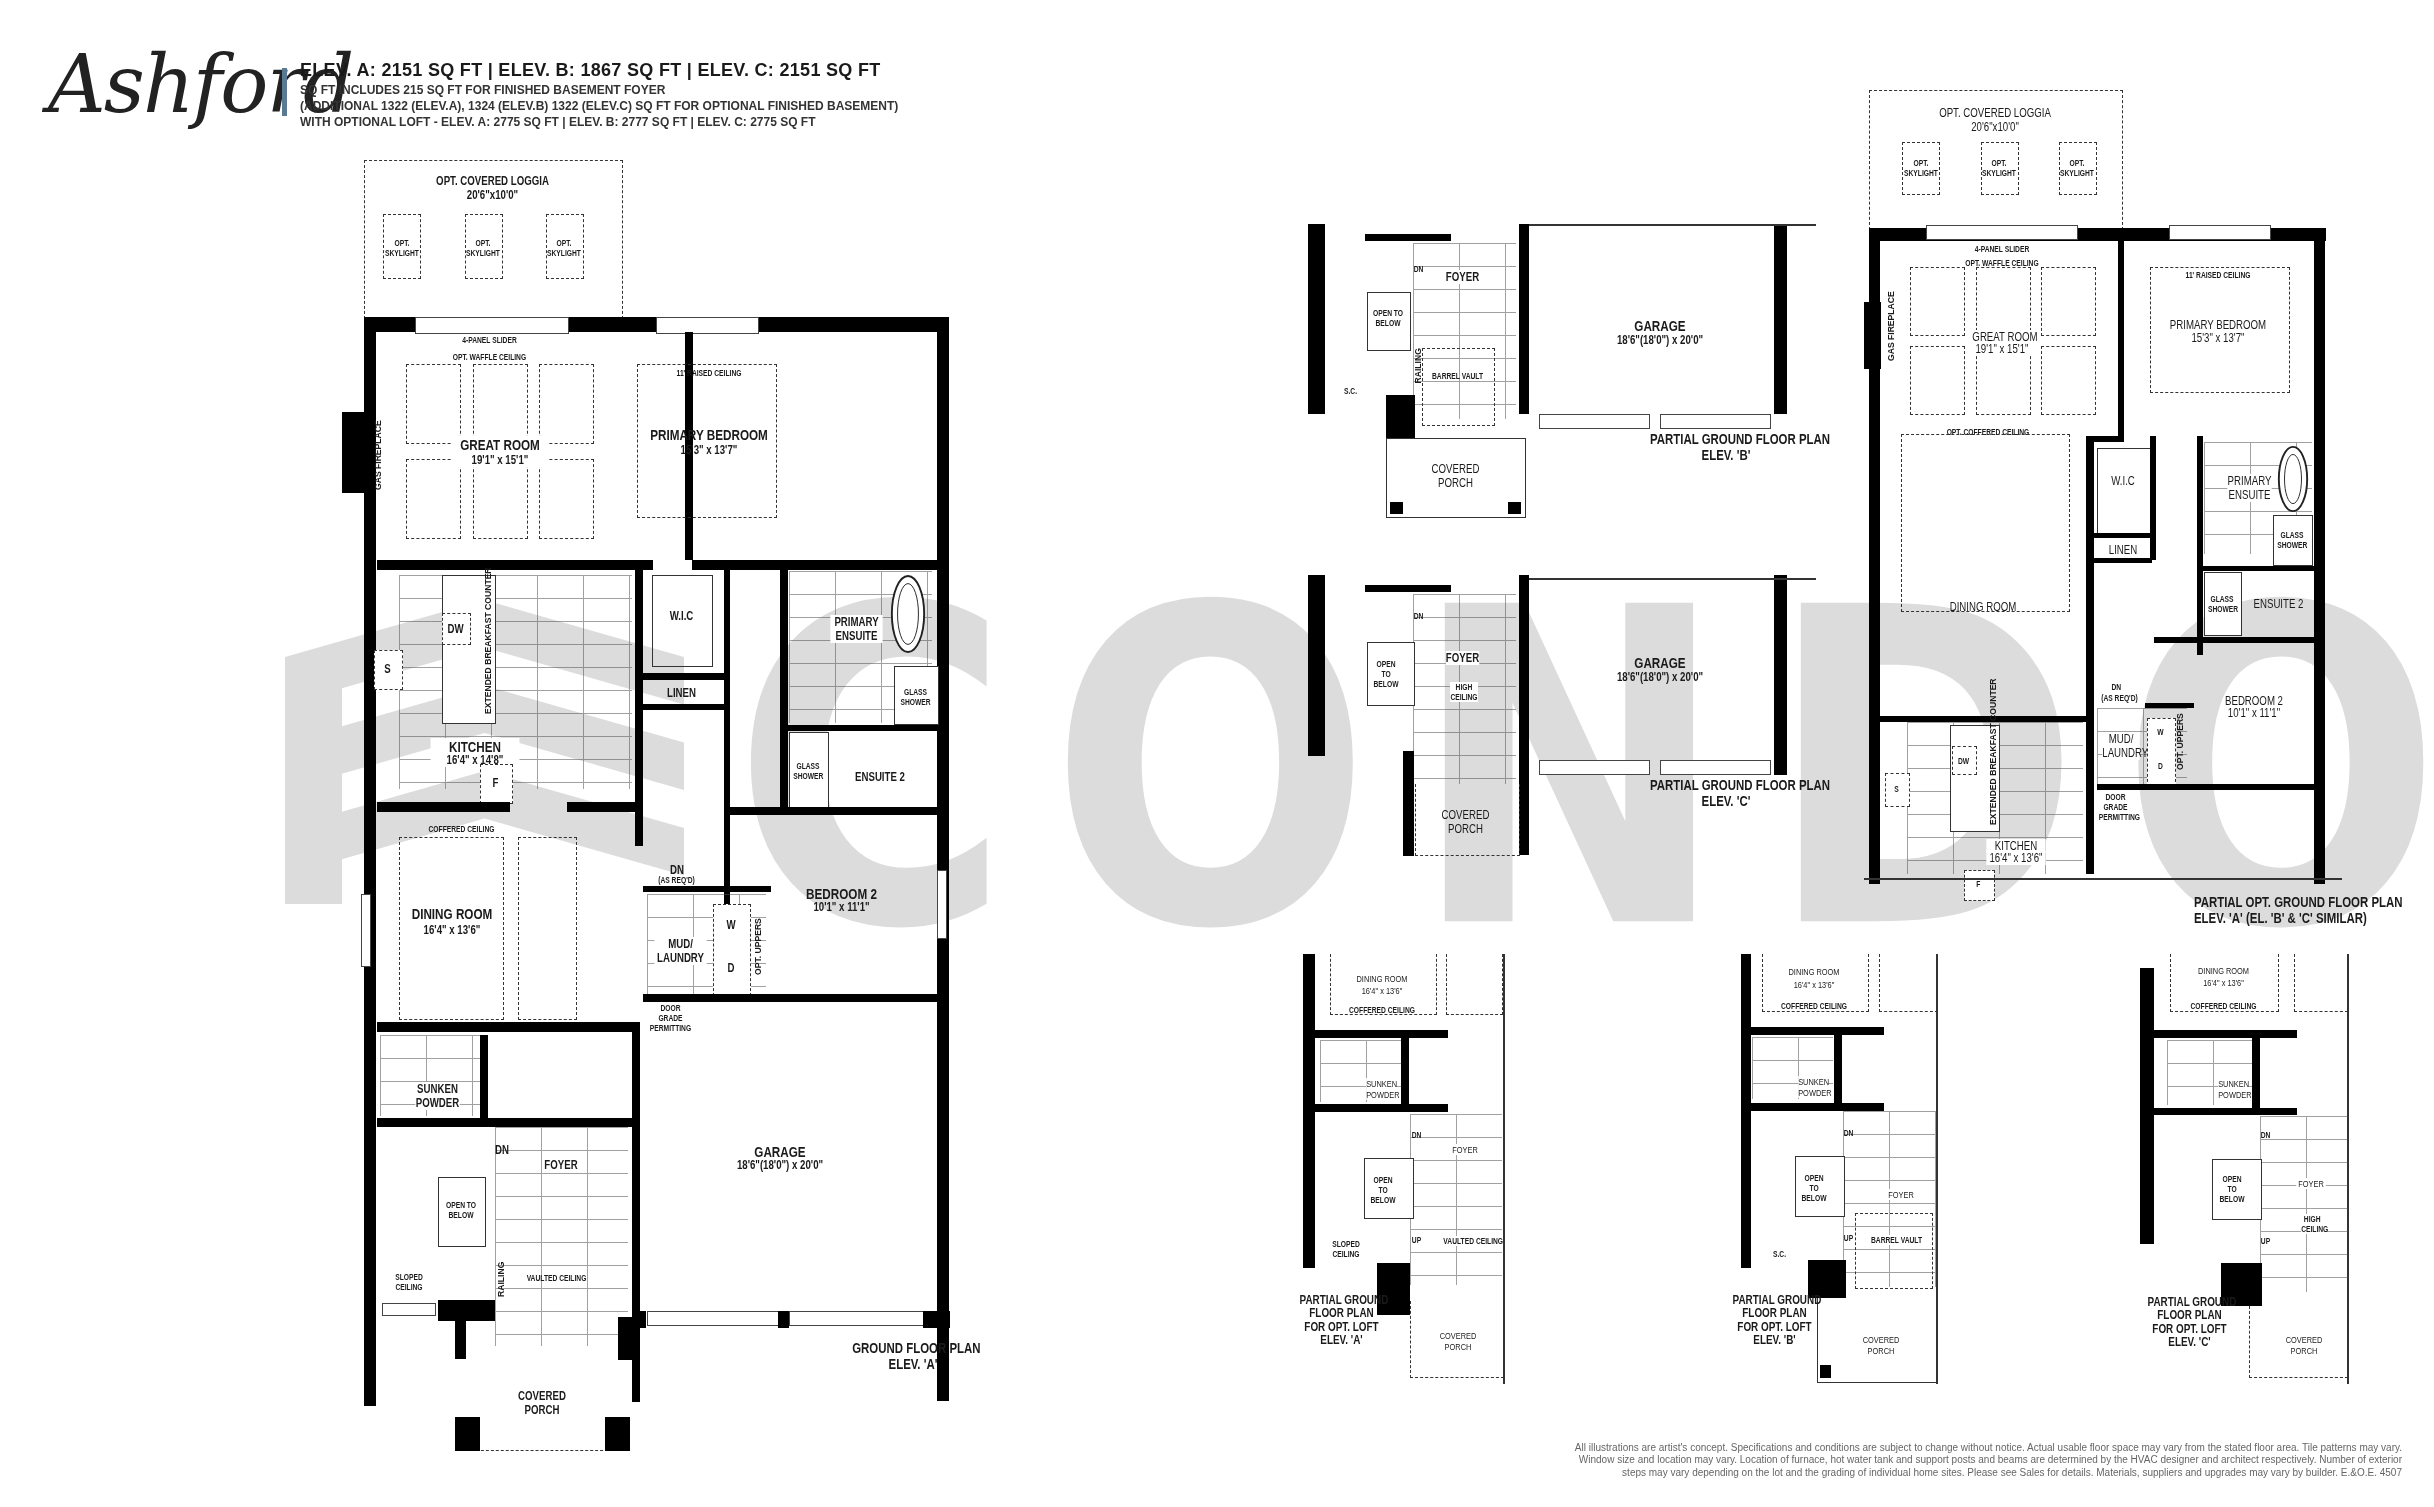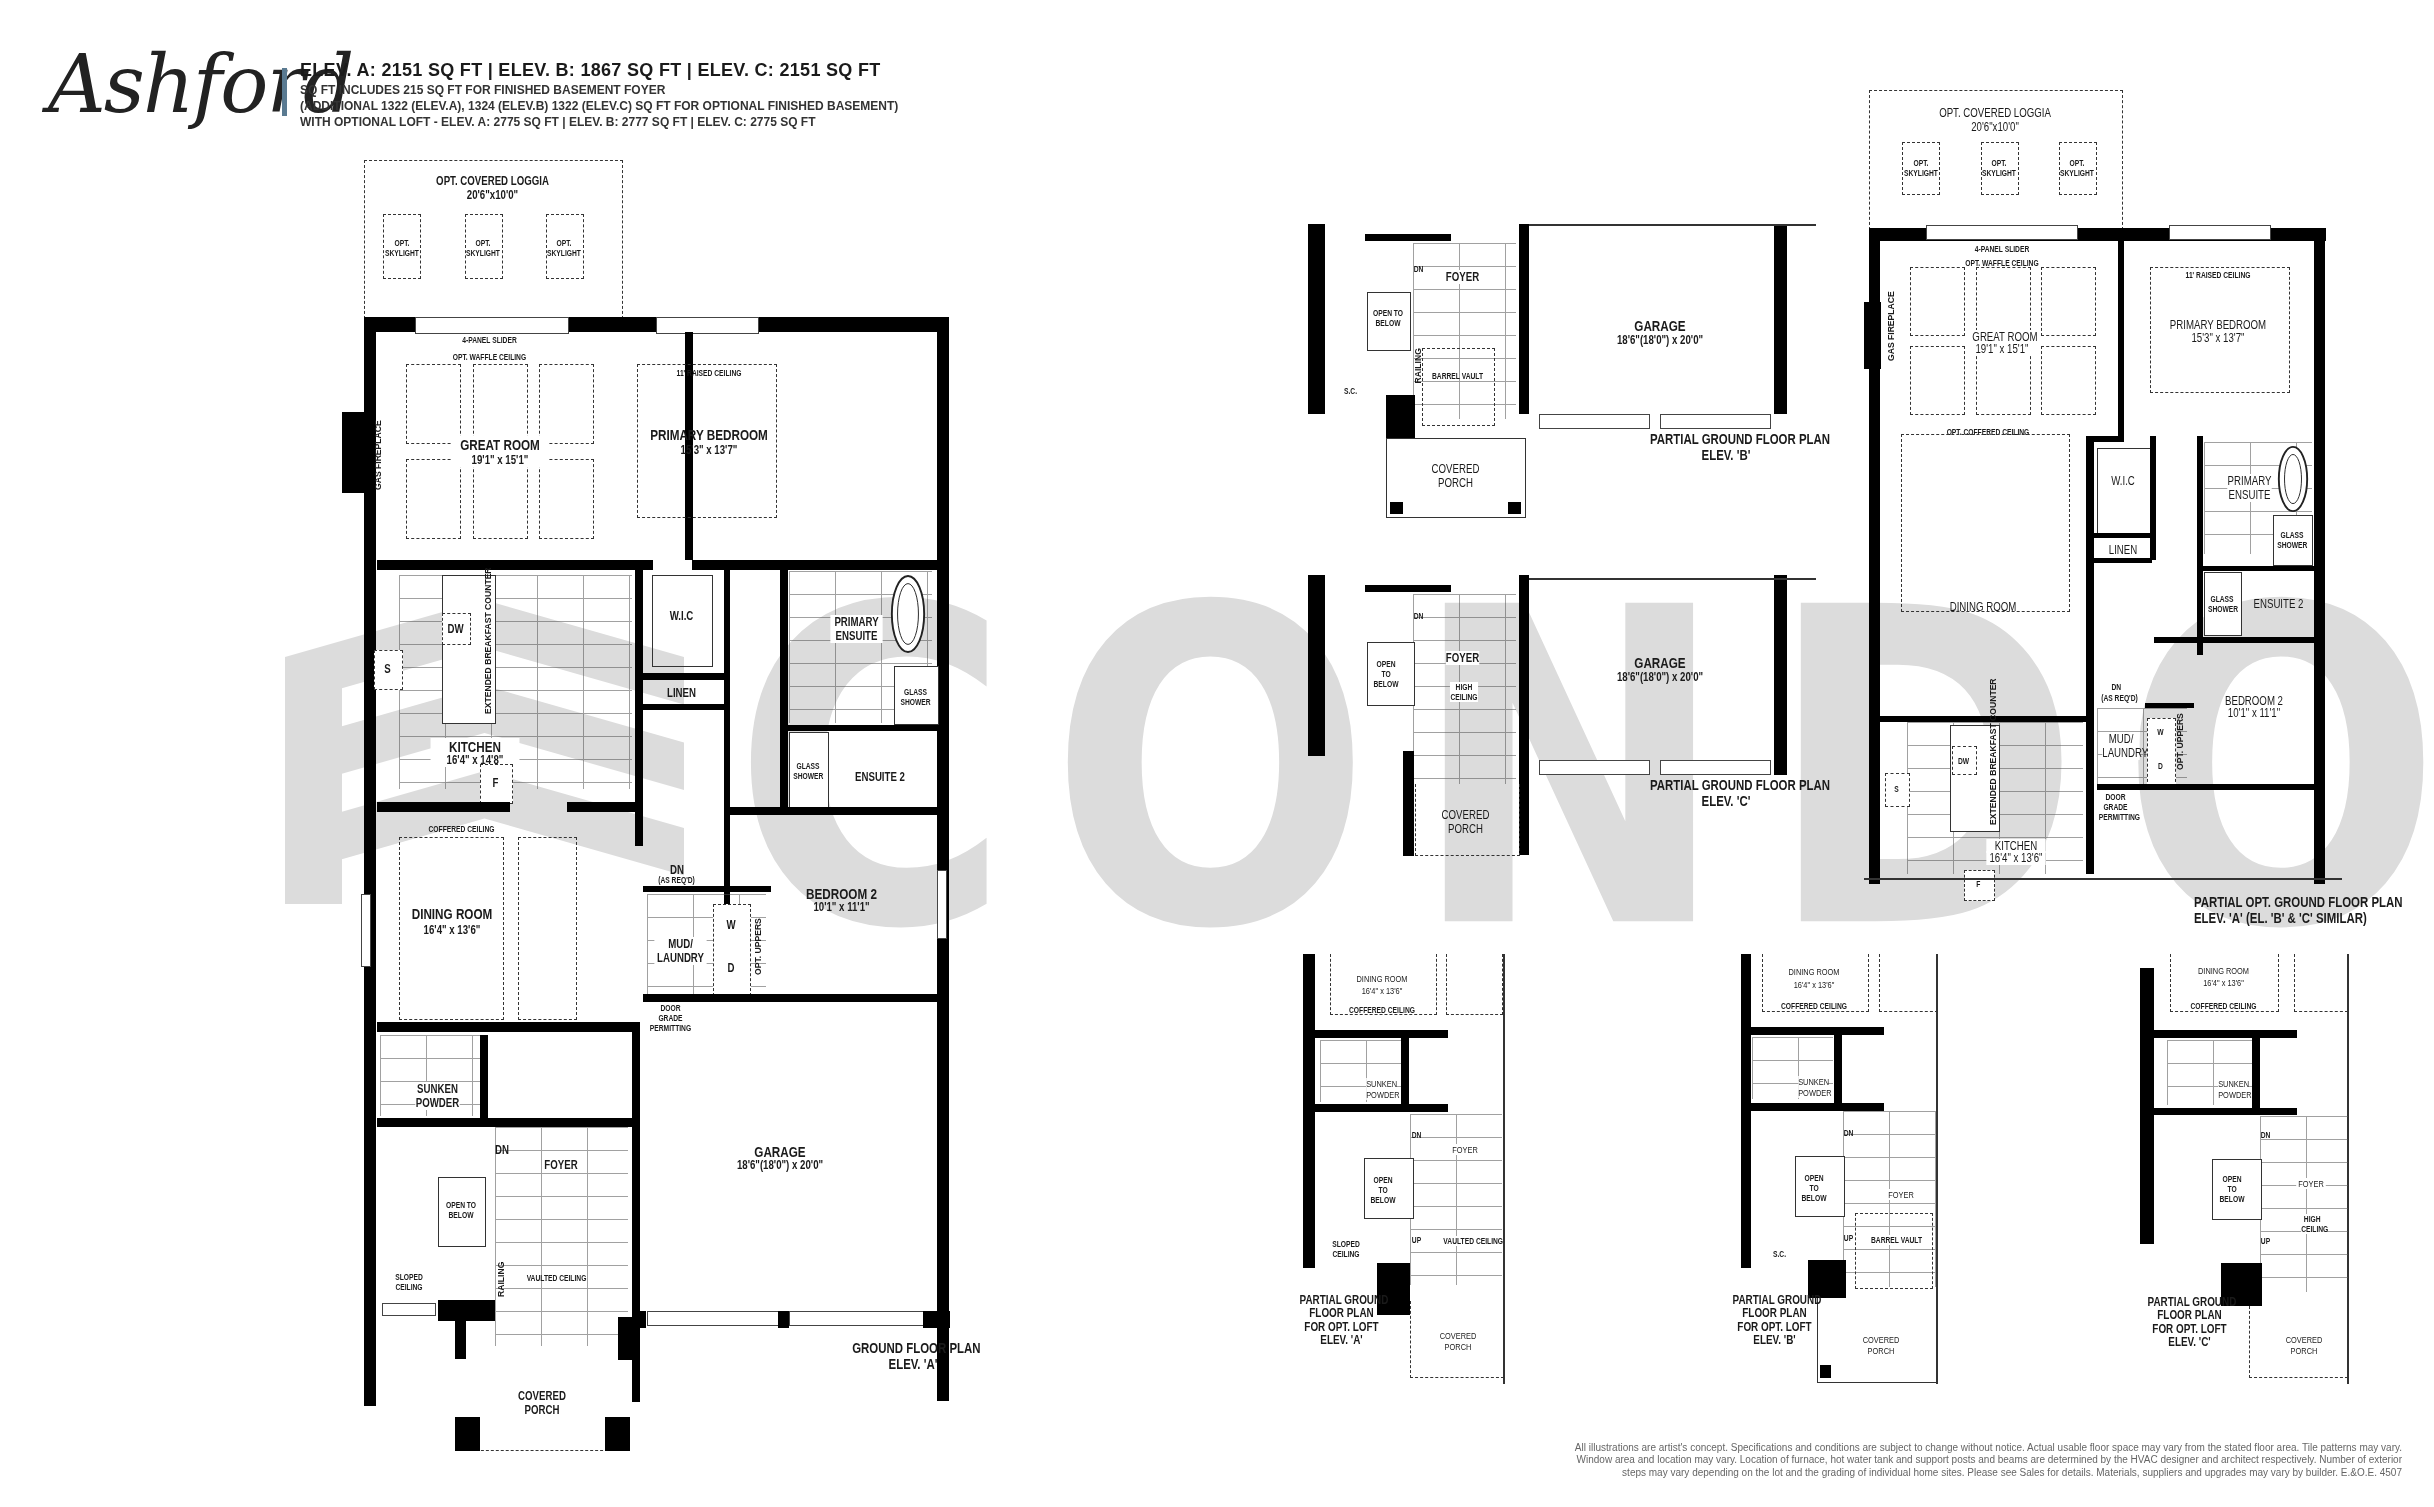--- a/index.html
+++ b/index.html
@@ -439,16 +439,16 @@
   <div class="plan-caption" style="left:-2.9px;top:342px;width:105px;font-size:12.4px;line-height:13.3px;">
     <div>PARTIAL GROUND</div>
     <div>FLOOR PLAN</div>
     <div>FOR OPT. LOFT</div>
     <div>ELEV. 'C'</div>
   </div>
 </div>
 
 <div class="footnote">
   <div>All illustrations are artist's concept. Specifications and conditions are subject to change without notice. Actual usable floor space may vary from the stated floor area. Tile patterns may vary.</div>
-  <div>Window area and location may vary. Location of furnace, hot water tank and support posts and beams are determined by the HVAC designer and architect respectively. Number of exterior</div>
+  <div>Window size and location may vary. Location of furnace, hot water tank and support posts and beams are determined by the HVAC designer and architect respectively. Number of exterior</div>
   <div>steps may vary depending on the lot and the grading of individual home sites. Please see Sales for details. Materials, suppliers and upgrades may vary by builder. E.&amp;O.E. 4507</div>
 </div>
 
 
 </body></html>

